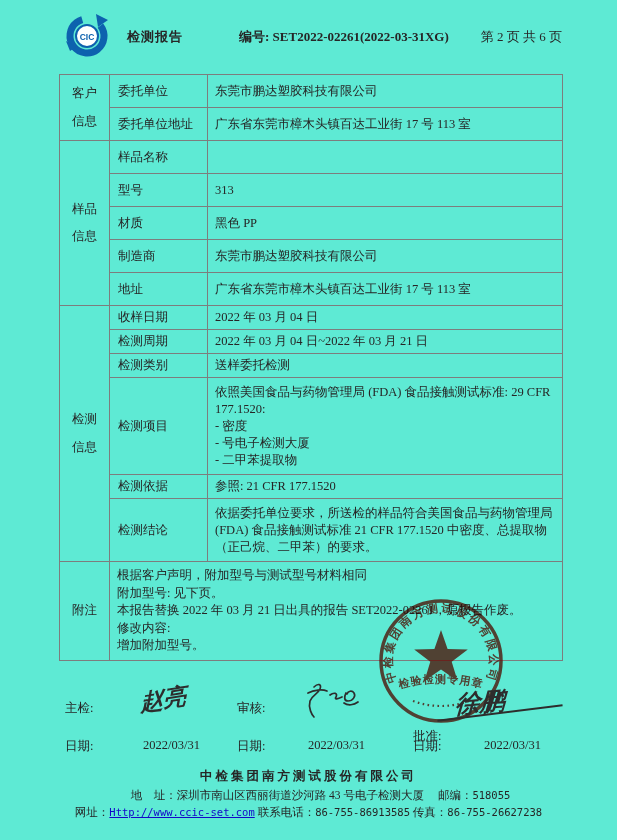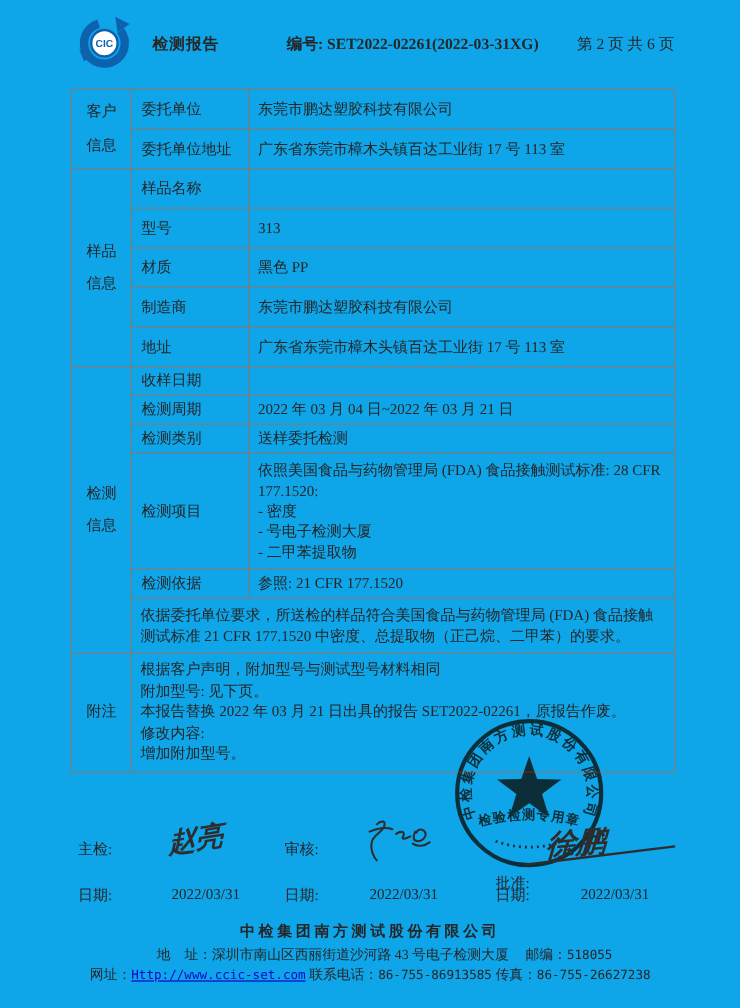--- a/index.html
+++ b/index.html
@@ -1,17 +1,17 @@
 <!DOCTYPE html>
 <html><head>
 <meta charset="utf-8">
 <style>
   html,body{margin:0;padding:0;background:#e8e8e8;}
   .page{
-    position:relative;width:617px;height:840px;margin:0 auto;background:#0ea5e9;
+    position:relative;width:617px;height:840px;margin:0 auto;background:#5eead4;
     font-family:"Liberation Serif","DejaVu Serif",serif;color:#262626;overflow:hidden;
   }
   
   .hdr-logo{position:absolute;left:63px;top:13px;}
   .hdr-title{position:absolute;left:127px;top:28px;font-size:13px;font-weight:bold;letter-spacing:1px;}
   .hdr-no{position:absolute;left:239px;top:28px;font-size:13px;font-weight:bold;}
   .hdr-page{position:absolute;left:470px;top:28px;width:92px;text-align:right;font-size:13px;font-weight:normal;}
   
   .rpt{position:absolute;left:59px;top:74px;width:502px;border:1px solid #7d7d7d;font-size:12.5px;}
   .sec{display:flex;border-bottom:1px solid #7d7d7d;}
@@ -110,43 +110,45 @@
       </div>
     </div>
 
     <div class="sec">
       <div class="sec-label">
           <span>检测信息</span>
         </div>
       <div class="rows">
         <div class="row h24">
           <div class="key">收样日期</div>
+          <div class="val">2022 年 03 月 04 日</div>
         </div>
         <div class="row h24">
           <div class="key">检测周期</div>
           <div class="val">2022 年 03 月 04 日~2022 年 03 月 21 日</div>
         </div>
         <div class="row h24">
           <div class="key">检测类别</div>
           <div class="val">送样委托检测</div>
         </div>
         <div class="row">
           <div class="key">检测项目</div>
           <div class="val multi">
-            <div>依照美国食品与药物管理局 (FDA) 食品接触测试标准: 28 CFR 177.1520:</div>
+            <div>依照美国食品与药物管理局 (FDA) 食品接触测试标准: 29 CFR 177.1520:</div>
             <div>- 密度</div>
             <div>- 号电子检测大厦</div>
             <div>- 二甲苯提取物</div>
           </div>
         </div>
         <div class="row h24">
           <div class="key">检测依据</div>
           <div class="val">参照: 21 CFR 177.1520</div>
         </div>
         <div class="row">
+          <div class="key">检测结论</div>
           <div class="val multi conc">依据委托单位要求，所送检的样品符合美国食品与药物管理局 (FDA) 食品接触测试标准 21 CFR 177.1520 中密度、总提取物（正己烷、二甲苯）的要求。</div>
         </div>
       </div>
     </div>
 
     <div class="sec">
       <div class="sec-label">
           <span>附注</span>
         </div>
       <div class="noteval">

